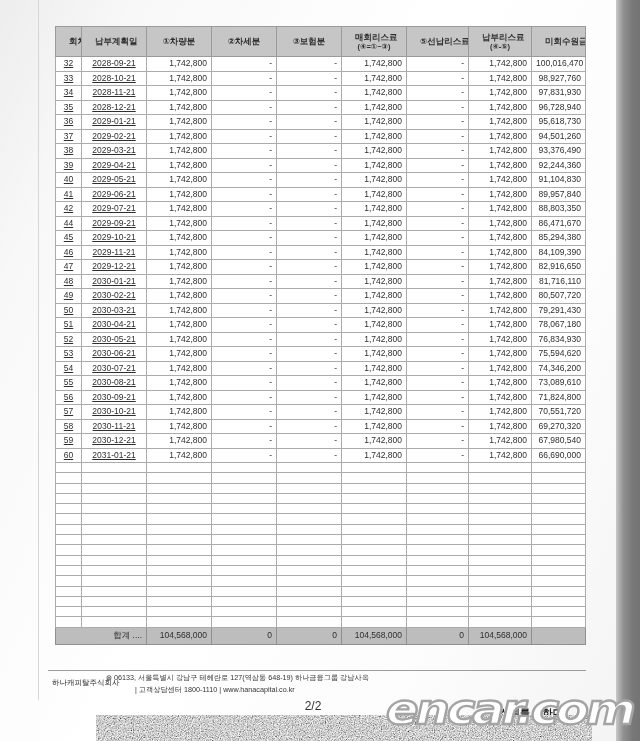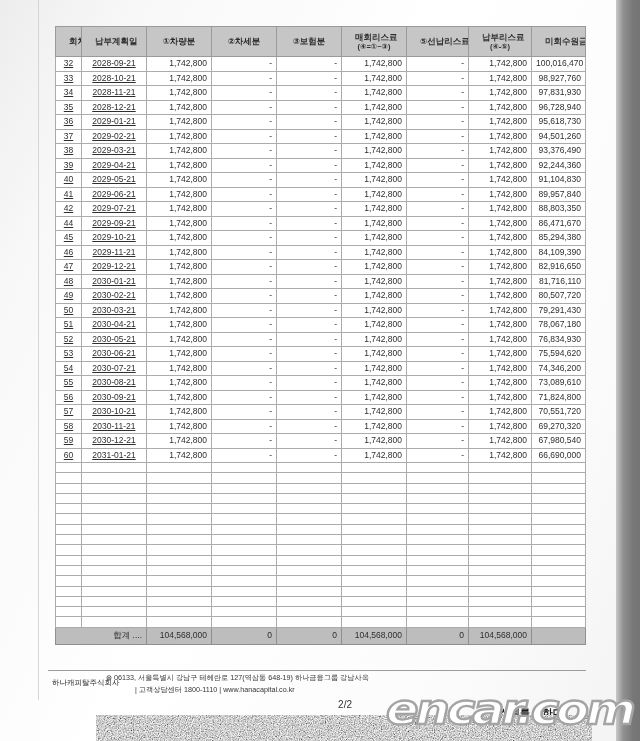--- a/index.html
+++ b/index.html
@@ -25,21 +25,21 @@
   tr.empty-row td{height:9.3px;}
   tr.total-row td{background:#bdbdbd;height:16px;border-color:#8f8f8f;font-size:8.5px;}
   tr.total-row td.t-label{text-align:right;padding-left:6px;}
 
   
   .footer-rule{position:absolute;left:48px;top:670px;width:538px;height:1px;background:#9c9c9c;}
   .company-name{position:absolute;left:52px;top:678px;font-size:7.5px;font-weight:normal;color:#222;white-space:nowrap;}
   .addr1{position:absolute;left:106px;top:673px;font-size:7.2px;color:#333;white-space:nowrap;}
   .addr2{position:absolute;left:106px;top:685px;font-size:7.2px;color:#333;white-space:nowrap;padding-left:29px;}
   .slogan{position:absolute;left:500px;top:706px;font-size:10px;font-weight:bold;color:#1e1e1e;white-space:nowrap;}
-  .page-num{position:absolute;left:312px;top:699px;width:40px;text-align:right;font-size:10px;color:#333;}
+  .page-num{position:absolute;left:293px;top:699px;width:40px;text-align:center;font-size:12px;color:#333;}
 
   
   .stamp{position:absolute;top:722px;width:22px;height:22px;border:1.5px solid #c6c6c6;
          border-radius:50%;opacity:.8;background:rgba(255,255,255,.4);}
   .stamp.s1{left:452px;} .stamp.s2{left:486px;} .stamp.s3{left:520px;} .stamp.s4{left:554px;}
 
   
   .noise-block{position:absolute;left:96px;top:715px;width:496px;height:26px;}
   .noise-block svg{display:block;}
 

